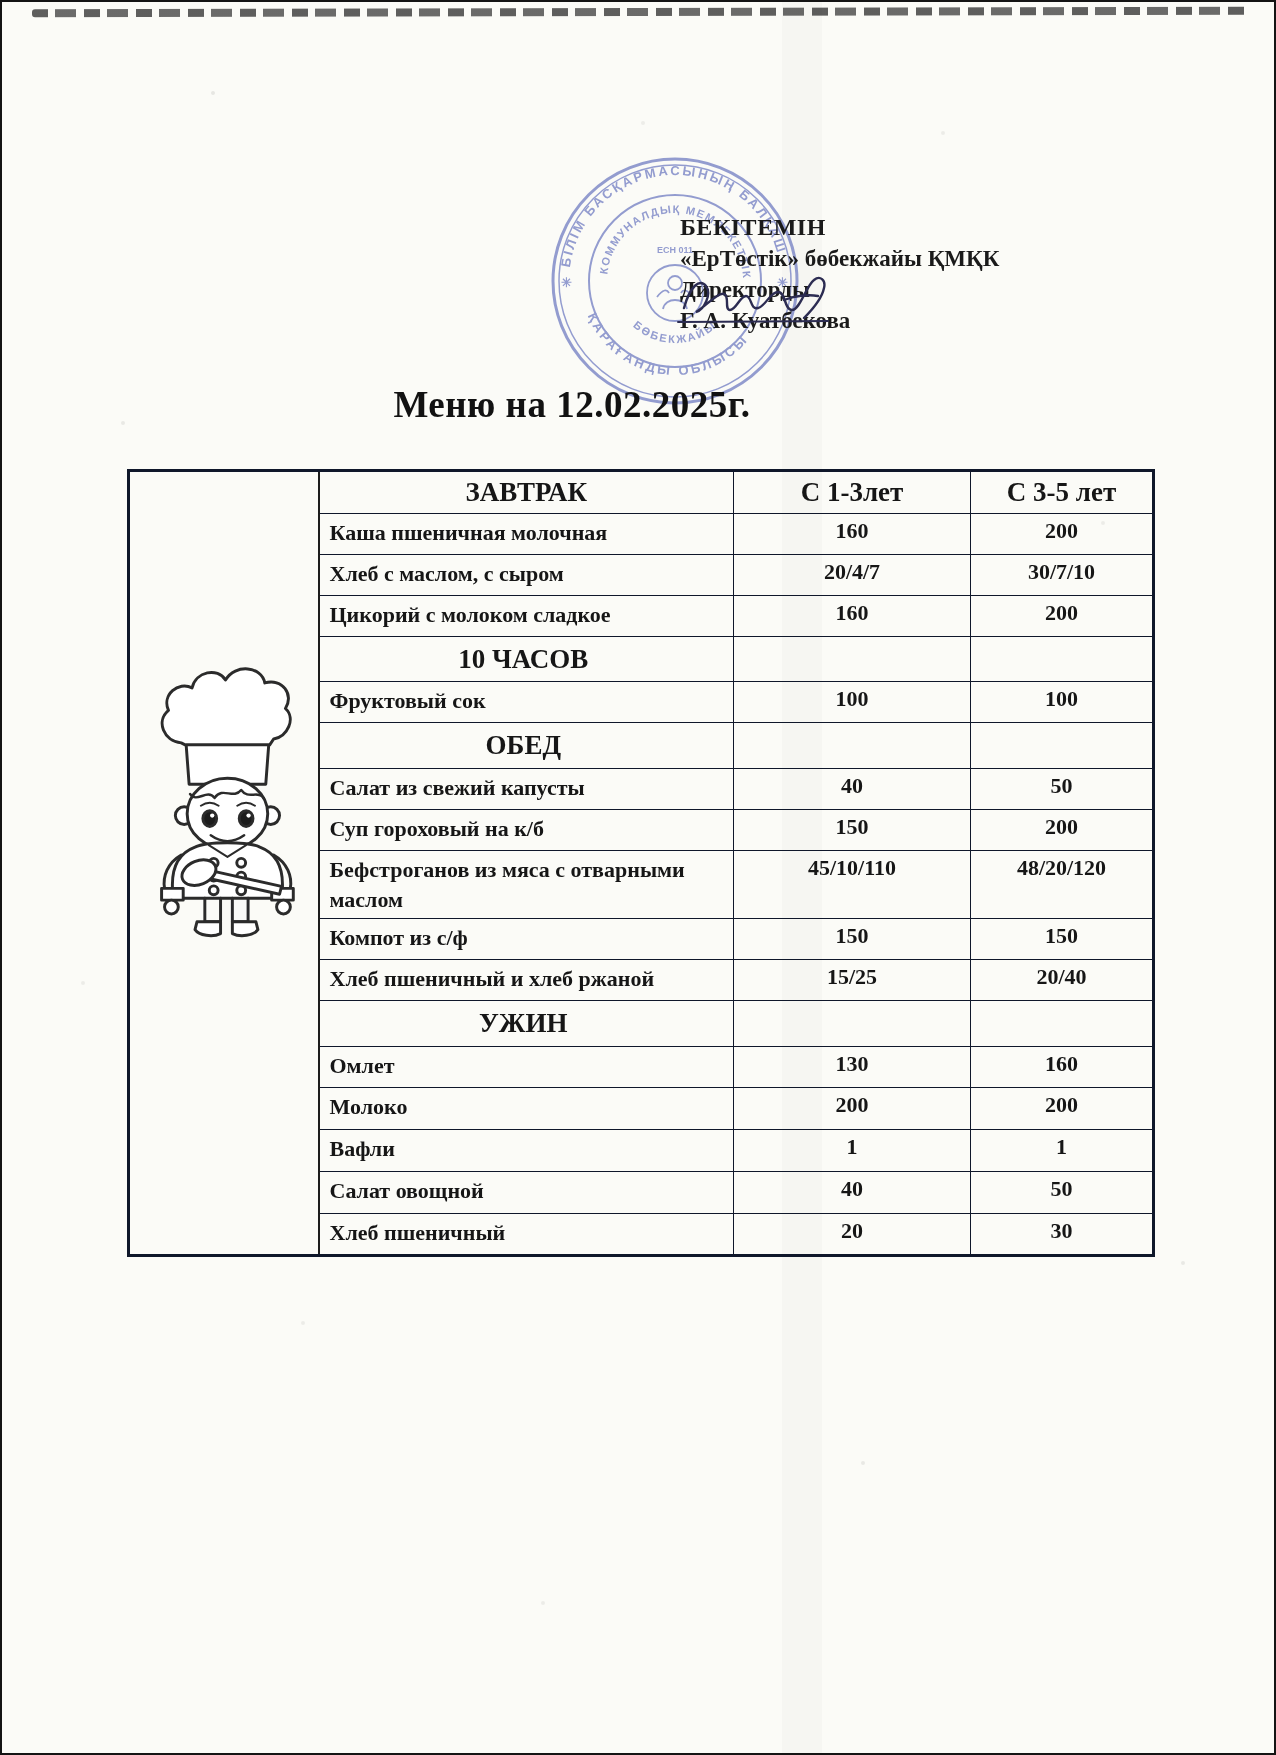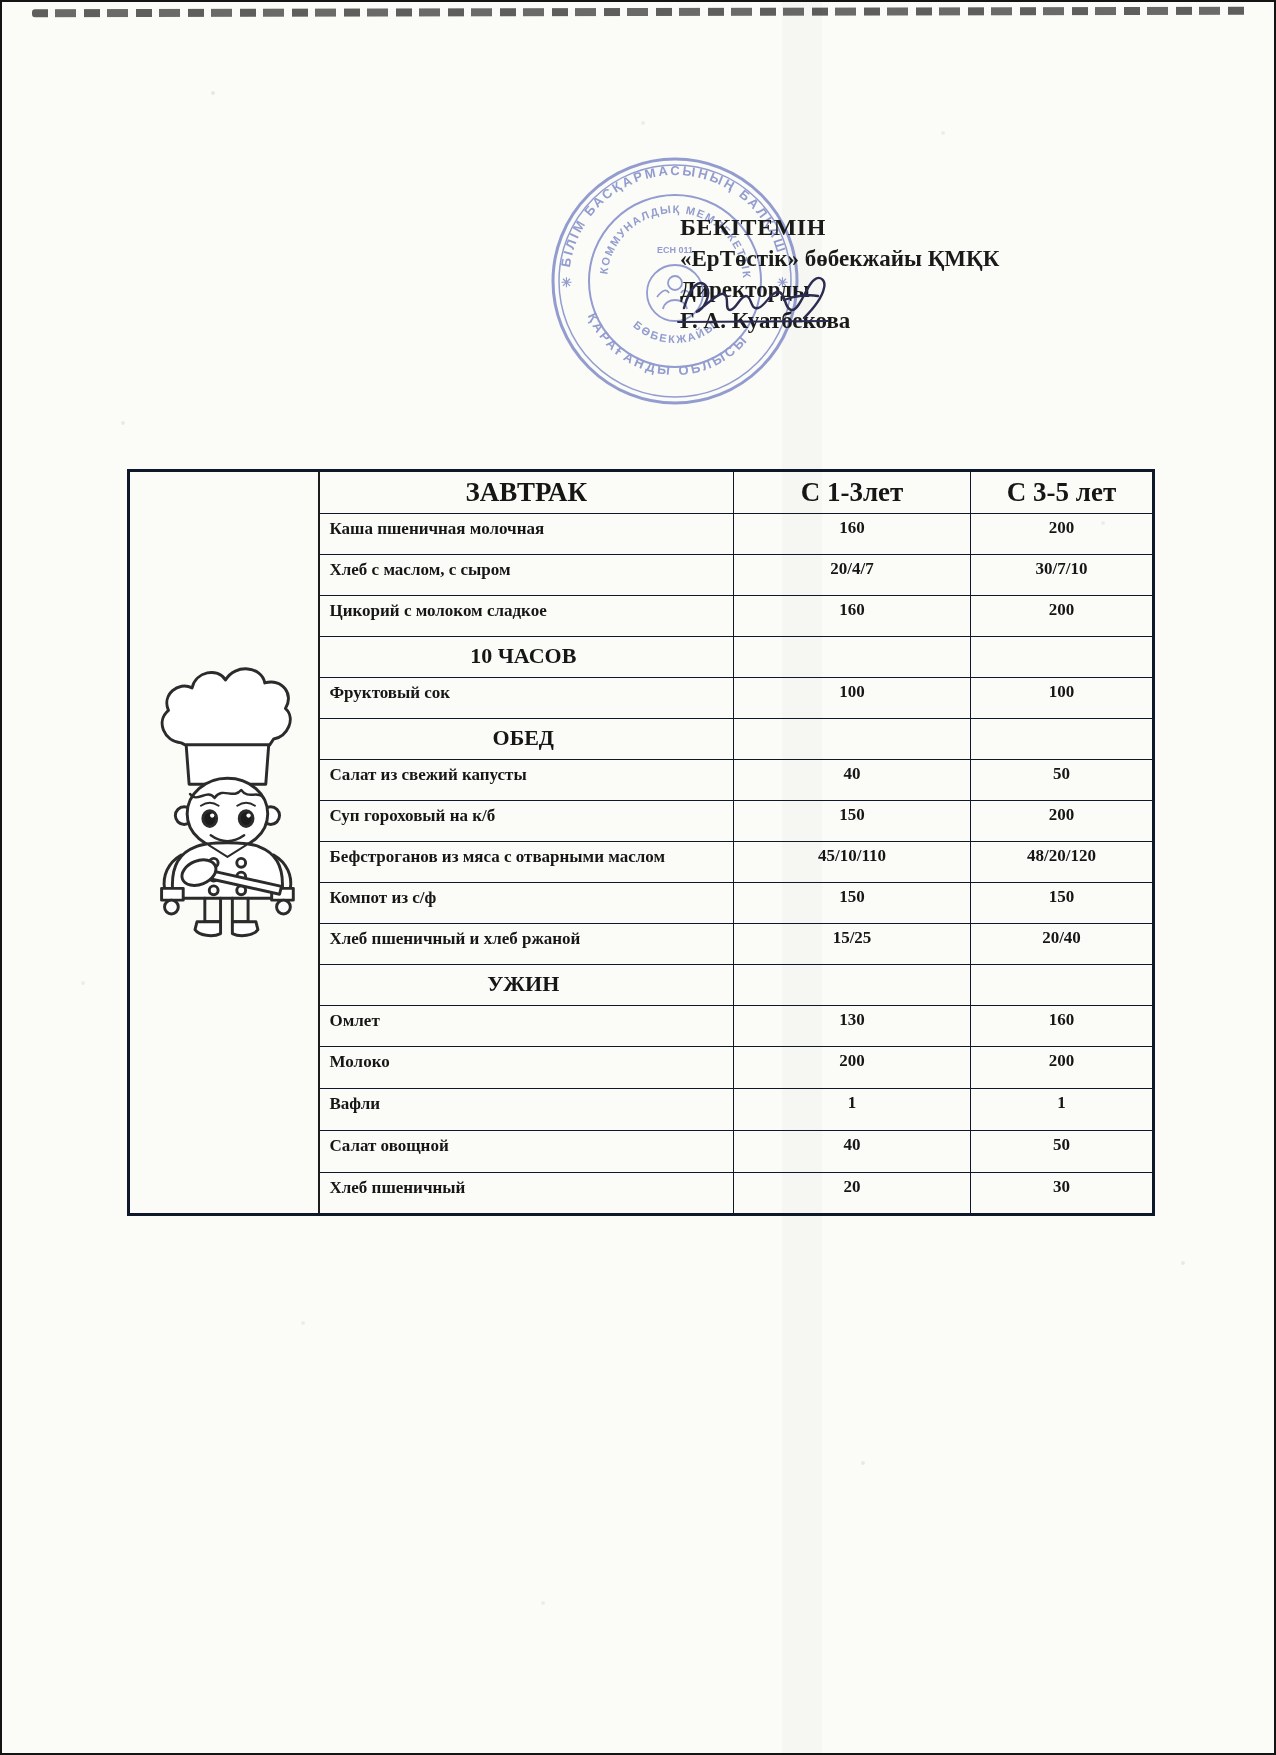--- a/index.html
+++ b/index.html
@@ -56,23 +56,23 @@
     background:transparent;
   }
   .menu-table, .menu-table td, .menu-table th{
     border:1px solid #0f172a;
   }
   .menu-table{border-width:3px;}
   .menu-table th{
     font-size:27px;font-weight:700;text-align:center;padding:3px 4px;
     font-family:"Liberation Serif", serif;
   }
-  .menu-table td{font-size:17px;font-weight:700;vertical-align:top;}
+  .menu-table td{font-size:22px;font-weight:700;vertical-align:top;}
   td.dish{text-align:left;padding:4px 6px 4px 10px;line-height:1.35;}
-  td.dish.section{text-align:center;font-size:22px;padding-left:0;}
+  td.dish.section{text-align:center;font-size:27px;padding-left:0;}
   td.val{text-align:center;padding:4px 4px;}
   .menu-table tbody tr{height:41px;}
   .menu-table tbody tr:first-child{height:43px;}
   .menu-table tbody tr:nth-child(n+15){height:42px;}
   td.chef-cell{
     border-right:2px solid #1d1d1d;vertical-align:top;
     padding-top:172px;text-align:center;
   }
 </style>
 </head>
@@ -121,20 +121,21 @@
   </div>
 
   <svg class="signature" width="190" height="64" viewBox="0 0 190 64">
     <g stroke="#2c2c52" stroke-width="2.4" fill="none" stroke-linecap="round">
       <path d="M18,42 C24,20 34,12 40,20 C46,28 38,44 30,46 C40,40 52,26 58,28 C64,30 58,44 64,44 C70,44 74,30 80,30 C86,30 84,44 92,42 C100,40 104,26 112,26 C120,26 118,44 126,44 C134,44 140,20 148,14 C154,9 160,14 158,22 C156,32 146,44 138,52"></path>
       <path d="M118,34 C128,30 142,28 152,30"></path>
       <path d="M12,56 L162,55" stroke-width="2"></path>
     </g>
   </svg>
 
+  <div class="doc-title">Меню на 12.02.2025г.</div>
 
   <table class="menu-table">
     <colgroup>
       <col style="width:190px">
         <col style="width:415px">
         <col style="width:237px">
         <col style="width:183px">
     </colgroup>
     <tbody>
       <tr>

